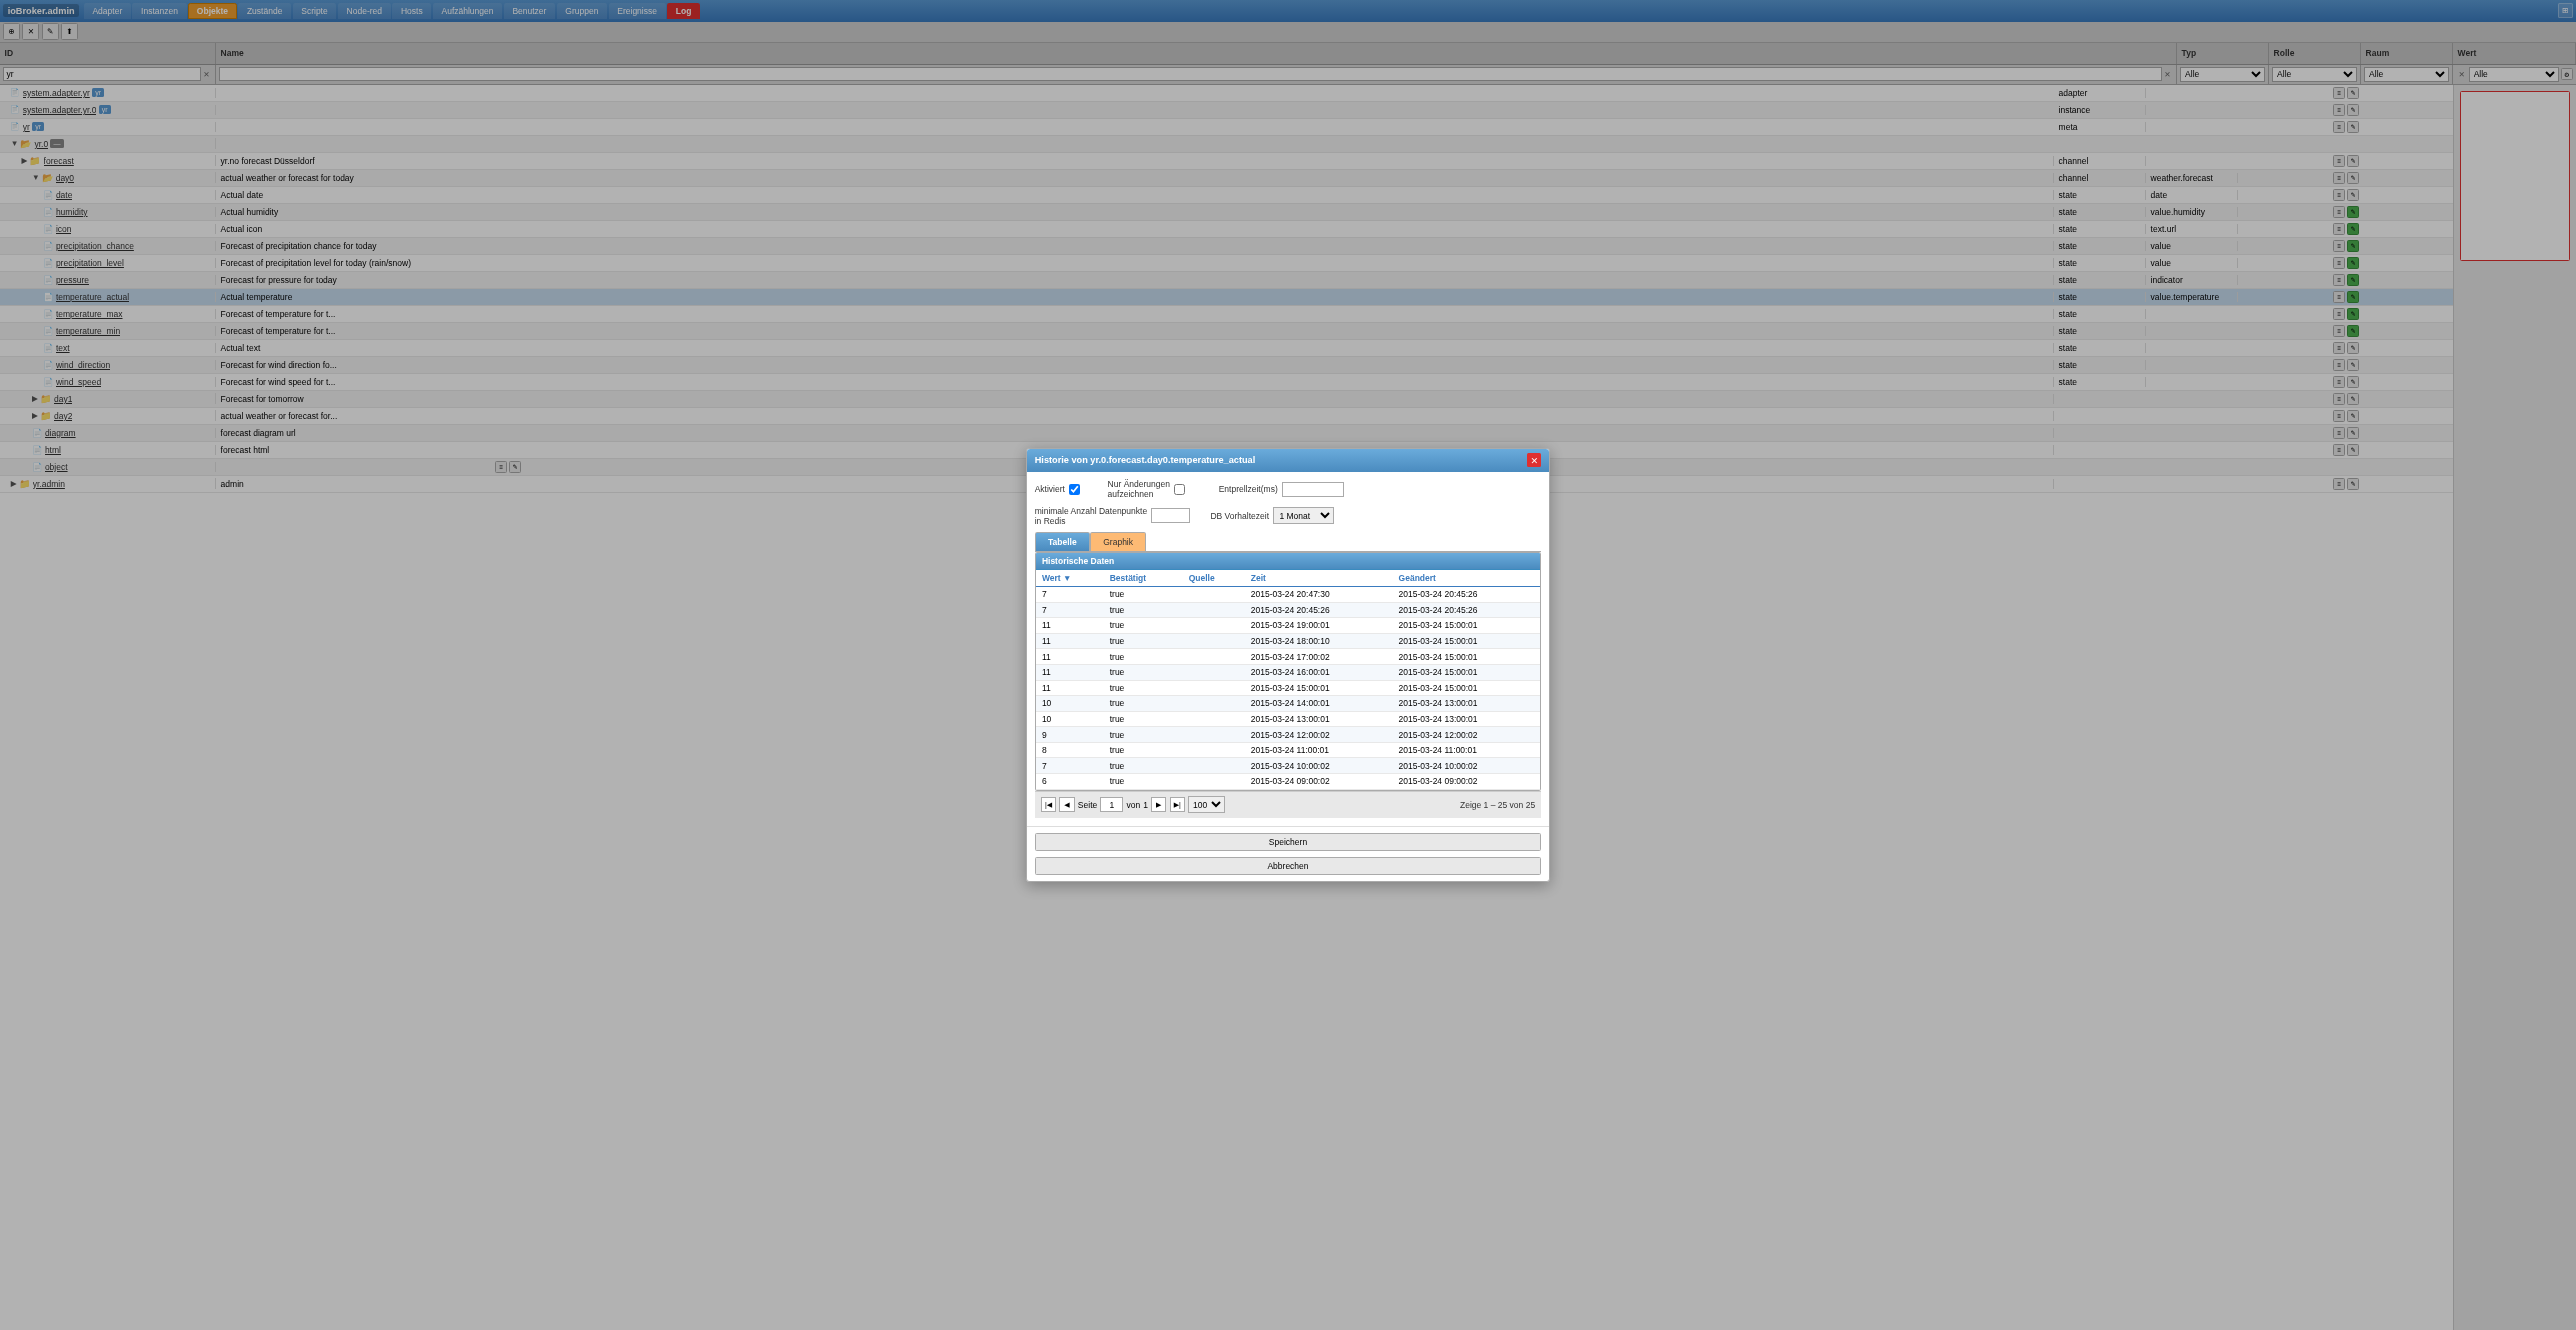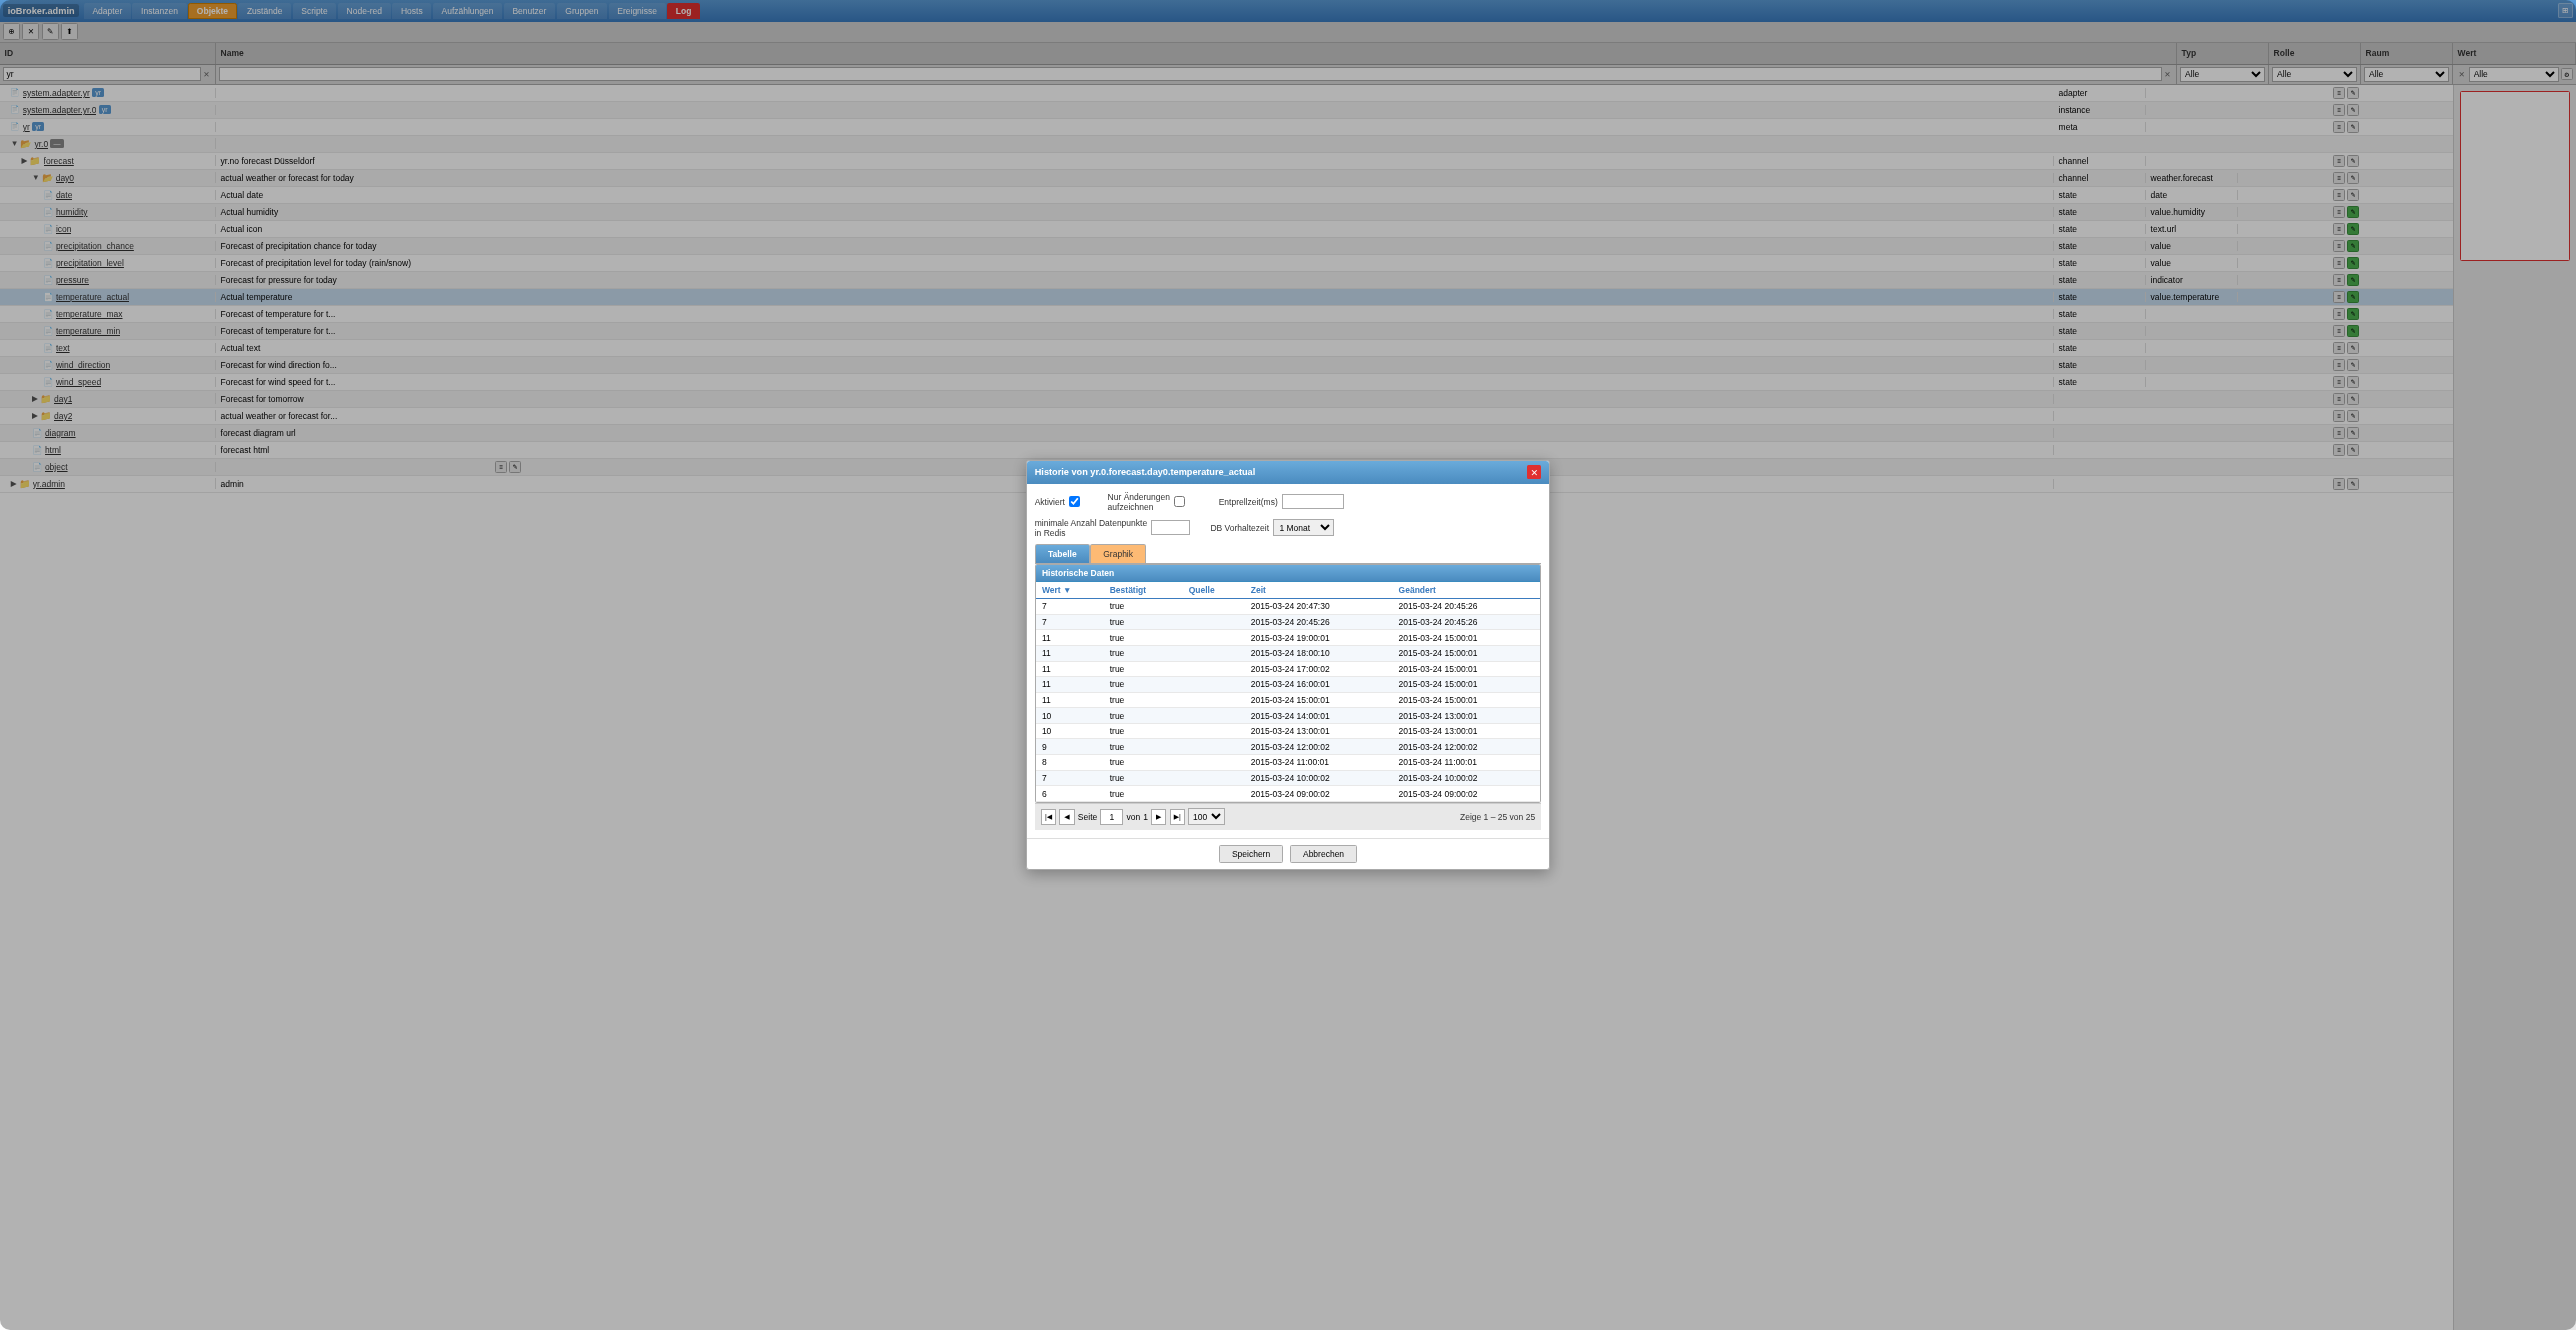--- a/index.html
+++ b/index.html
@@ -139,21 +139,21 @@
     
     .value-box {
       margin: 6.2px; border: 1.5px solid #e03030; background: white;
       height: 170px; border-radius: 1.5px;
     }
 
     
     .modal-overlay {
       position: fixed; top: 0; left: 0; width: 100%; height: 100%;
       background: rgba(0,0,0,0.3); z-index: 100;
-      display: flex; align-items: center; justify-content: center; border-radius: 10px;
+      display: flex; align-items: center; justify-content: center;
     }
     .modal {
       background: white; border: 0.8px solid #aaa; border-radius: 3.1px;
       width: 524px; box-shadow: 0 3.1px 15.4px rgba(0,0,0,0.3);
     }
     .modal-header {
       background: linear-gradient(180deg, #6aabdb 0%, #4a8bbf 100%);
       color: white; padding: 4.6px 7.7px; display: flex; align-items: center;
       justify-content: space-between; border-radius: 3.1px 3.1px 0 0;
     }
@@ -202,21 +202,21 @@
       border-top: 0.8px solid #ccc; font-size: 8.5px; gap: 3.1px;
     }
     .page-btn {
       width: 15.4px; height: 15.4px; border: 0.8px solid #aaa; background: white;
       cursor: pointer; font-size: 7px; display: flex; align-items: center; justify-content: center;
     }
     .page-input { width: 23px; height: 15.4px; border: 0.8px solid #aaa; text-align: center; font-size: 8.5px; }
     .page-select { height: 17px; border: 0.8px solid #aaa; font-size: 8.5px; }
     .page-info { margin-left: auto; font-size: 8.5px; color: #333; }
 
-    .modal-footer { display: flex; justify-content: center; gap: 6.2px; padding: 6.2px 7.7px; border-top: 0.8px solid #ddd; }
+    .modal-footer { display: flex; justify-content: space-between; gap: 6.2px; padding: 6.2px 7.7px; border-top: 0.8px solid #ddd; flex-direction: column; }
     .btn-save { background: #e8e8e8; border: 0.8px solid #aaa; padding: 3.1px 12.3px; cursor: pointer; font-size: 8.5px; border-radius: 1.5px; }
     .btn-cancel { background: #e8e8e8; border: 0.8px solid #aaa; padding: 3.1px 12.3px; cursor: pointer; font-size: 8.5px; border-radius: 1.5px; }
 
     .modal-table-wrap { border: 0.8px solid #aaa; border-radius: 1.5px; overflow: hidden; }
     .modal-tabs-wrap { border-bottom: 0.8px solid #aaa; }
   </style>
 </head>
 <body>
 
 <div class="top-nav">

